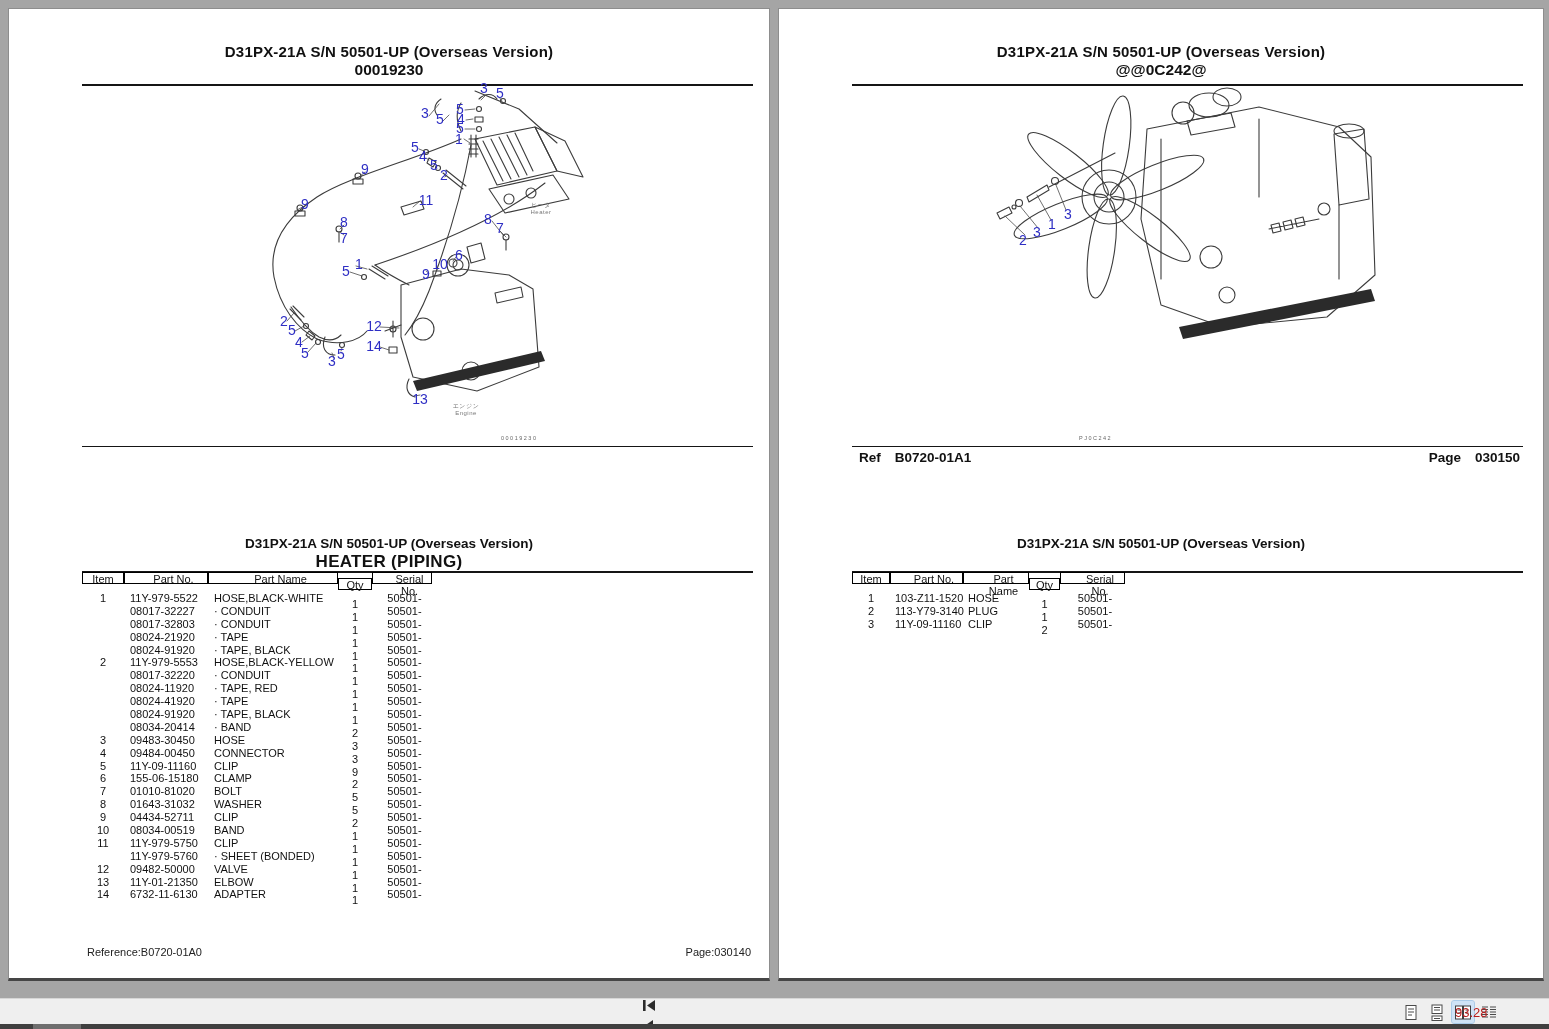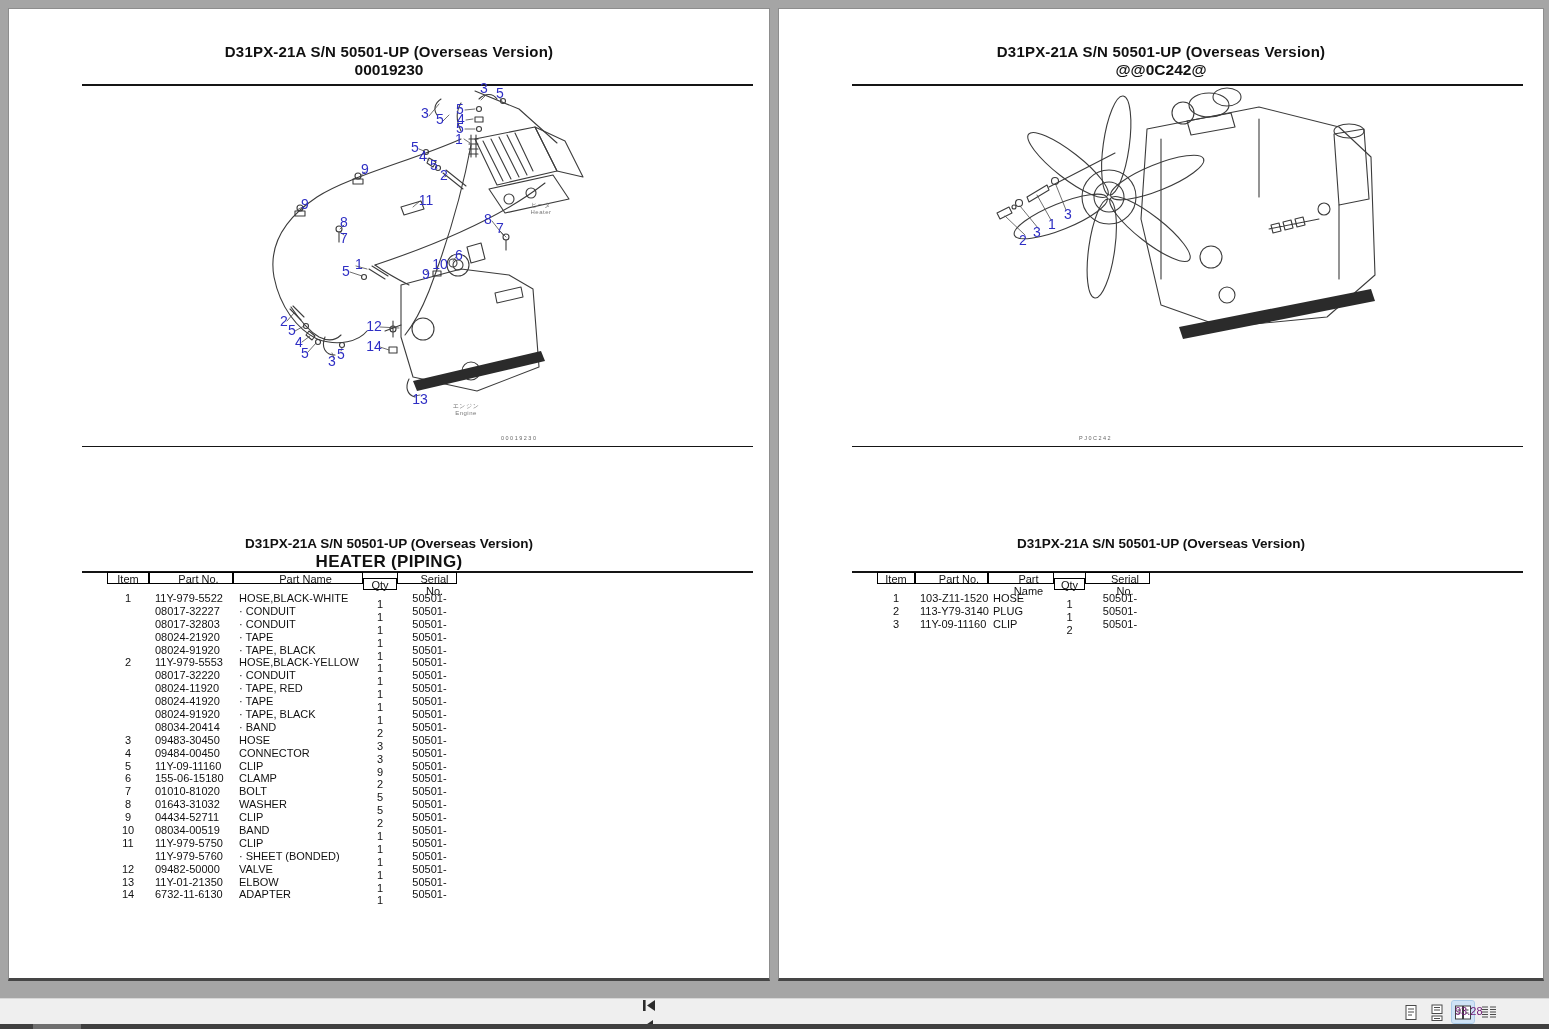--- a/index.html
+++ b/index.html
@@ -38,21 +38,21 @@
   .footer-row{position:absolute;top:937px;left:78px;right:18px;display:flex;
               justify-content:space-between;font-size:11px;color:#222;}
   
   .tbl{position:absolute;top:563px;left:73px;font-size:11px;line-height:12.9px;}
   .thead{display:flex;font-size:11px;}
   .th{border:1px solid #000;text-align:center;height:12px;line-height:12px;
       box-sizing:border-box;background:#fff;}
   .tbody{margin-top:2px;}
   .tr{display:flex;height:12.9px;}
   .td{white-space:nowrap;box-sizing:border-box;}
-  .c0{width:42px;text-align:center;margin-left:25px;}
+  .c0{width:42px;text-align:center;}
   .c1{width:84px;padding-left:6px;}
   .c2{width:130px;padding-left:6px;}
   .c3{width:34px;text-align:center;margin-top:6px;}
   .c4{width:60px;padding-left:5px;text-align:center;}
   .pg1 .c0{width:38px;}
   .pg1 .c1{width:73px;padding-left:5px;}
   .pg1 .c2{width:66px;padding-left:5px;}
   .pg1 .c3{width:31px;}
   .pg1 .c4{width:65px;}
   .th.c1,.th.c2,.th.c4{padding-left:15px;}
@@ -86,21 +86,21 @@
               outline:none;font-size:12px;font-family:"Liberation Sans",sans-serif;
               padding:0 0 0 7px;color:#111;background:transparent;}
   .combo-arrow{position:absolute;right:5px;top:8px;width:0;height:0;
               border-left:4px solid transparent;border-right:4px solid transparent;
               border-top:4px solid #333;}
   .layout-group{position:absolute;left:1400px;top:2px;height:22px;display:flex;
                 align-items:center;gap:4px;}
   .lbtn{width:22px;height:22px;display:flex;align-items:center;justify-content:center;
         border-radius:2px;}
   .lbtn.active{background:#cfe3f6;outline:1px solid #aacbe8;}
-  .zoom-label{position:absolute;left:1455px;top:6px;font-size:11px;color:#701a75;
+  .zoom-label{position:absolute;left:1455px;top:6px;font-size:13px;color:#b91c1c;
               white-space:nowrap;}
   
   .hscroll{position:absolute;left:0;top:1024px;width:1549px;height:5px;background:#3f3f3f;}
   .hscroll .thumb{position:absolute;left:33px;top:0;width:48px;height:5px;background:#6e6e6e;}
 </style>
 </head>
 <body>
 
 <div class="page pg0">
   <div class="hdr1">D31PX-21A S/N 50501-UP (Overseas Version)</div>
@@ -426,20 +426,24 @@
         <div class="tr">
           <span class="td c0">14</span>
           <span class="td c1">6732-11-6130</span>
           <span class="td c2">ADAPTER</span>
           <span class="td c3">1</span>
           <span class="td c4">50501-</span>
         </div>
       </div>
   </div>
 
+  <div class="footer-row">
+    <span>Reference:B0720-01A0</span>
+    <span>Page:030140</span>
+  </div>
 </div>
 
 <div class="page pg1">
   <div class="hdr1">D31PX-21A S/N 50501-UP (Overseas Version)</div>
   <div class="hdr2">@@0C242@</div>
   <div class="rule rule-top"></div>
 
   <svg class="diagram" width="766" height="364" viewBox="0 0 766 364">
     <g>
       <ellipse cx="330" cy="66" rx="13" ry="50" transform="rotate(8 330 118)"></ellipse>
@@ -481,20 +485,24 @@
       <path class="leader" d="M 287,131 L 277,106"></path>
     </g>
   <text x="244" y="161" class="callout">2</text>
       <text x="258" y="153" class="callout">3</text>
       <text x="273" y="145" class="callout">1</text>
       <text x="289" y="135" class="callout">3</text>
     </svg>
 
   <div class="plate-code">PJ0C242</div>
   <div class="rule rule-ref"></div>
+  <div class="ref-row">
+    <span><span class="lbl">Ref</span><span>B0720-01A1</span></span>
+    <span><span class="lbl">Page</span><span>030150</span></span>
+  </div>
 
   <div class="sec1">D31PX-21A S/N 50501-UP (Overseas Version)</div>
   <div class="rule rule-sec"></div>
 
   <div class="tbl">
     <div class="thead">
         <span class="th c0">Item</span>
         <span class="th c1">Part No.</span>
         <span class="th c2">Part Name</span>
         <span class="th c3">Qty</span>

